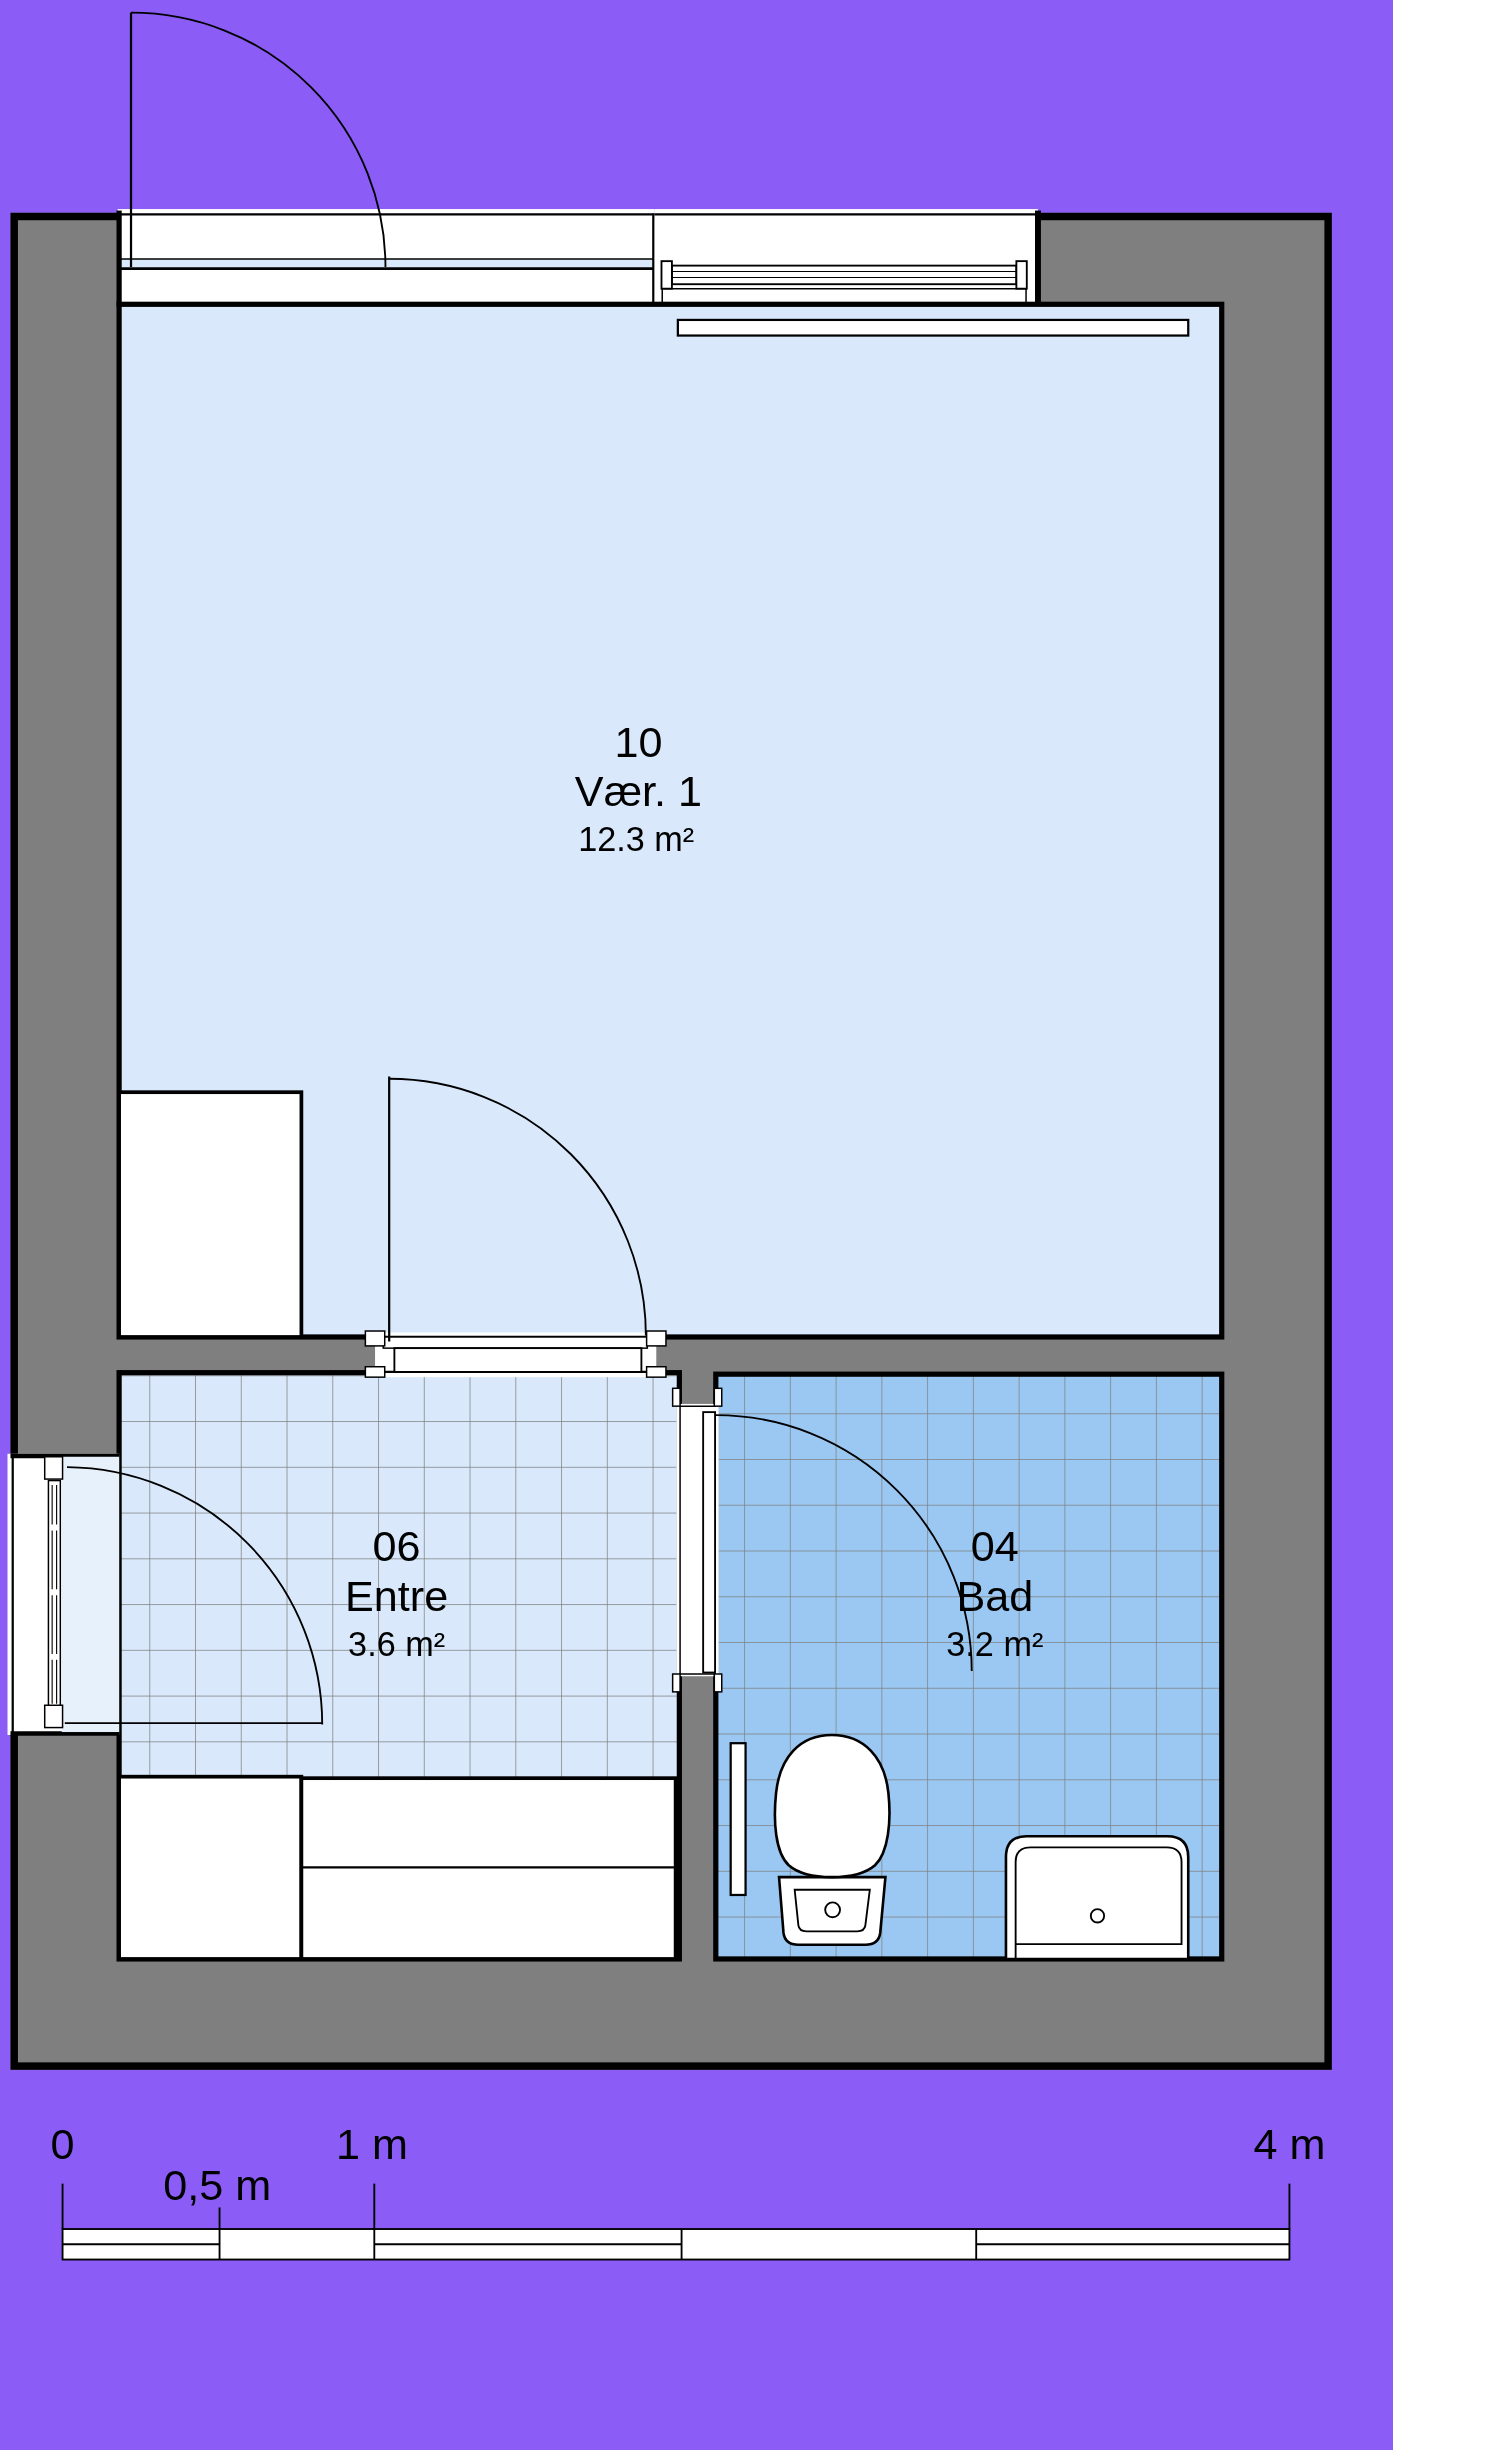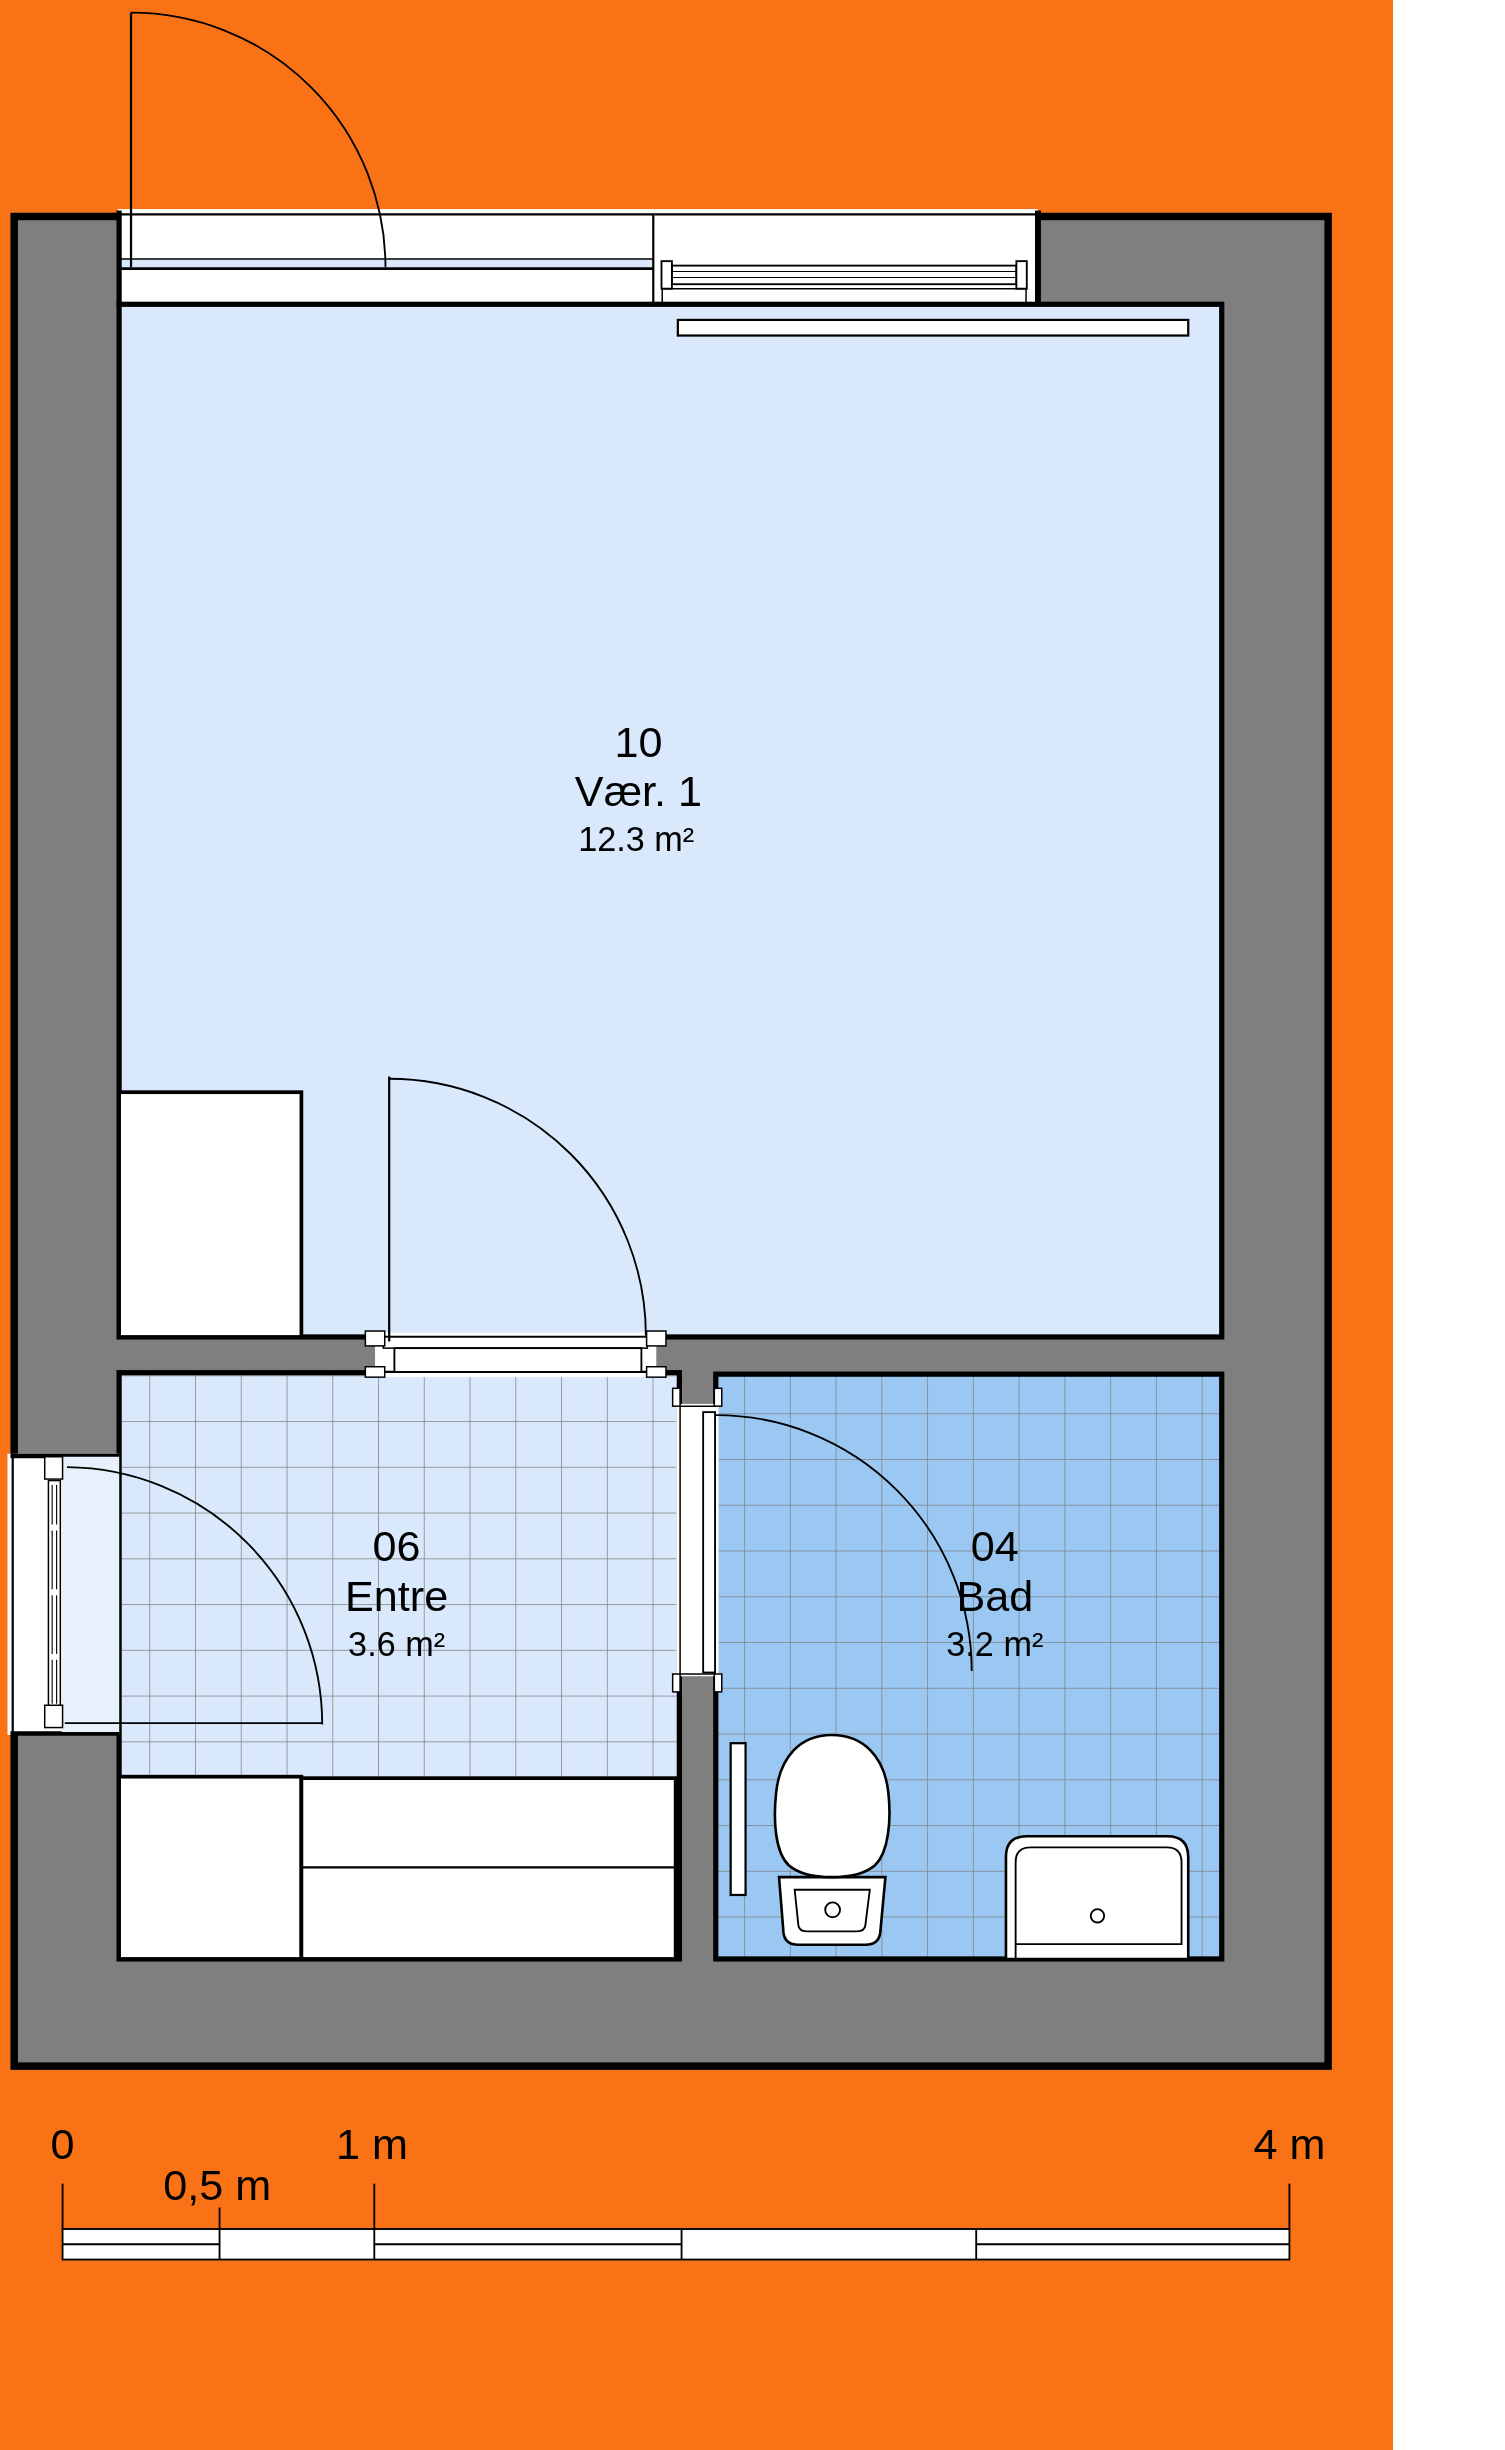--- a/index.html
+++ b/index.html
@@ -1,17 +1,17 @@
 <!DOCTYPE html>
 <html style="font-size:12px"><head>
 <meta charset="utf-8">
 <style>
   html,body{margin:0;padding:0;background:#fff;}
   body{font-family:"Liberation Sans", sans-serif;}
-  .page{width:1393px;height:2450px;position:relative;background:#f97316;}
+  .page{width:1393px;height:2450px;position:relative;background:#8b5cf6;}
   svg{display:block;width:1506px;height:2450px;}
   text{fill:#000;font-family:"Liberation Sans", sans-serif;}
   .room-num,.room-name{font-size:58px;}
   .room-area{font-size:46px;}
   .scale-label{font-size:58px;}
 </style>
 </head>
 <body>
 
 <div class="page">

